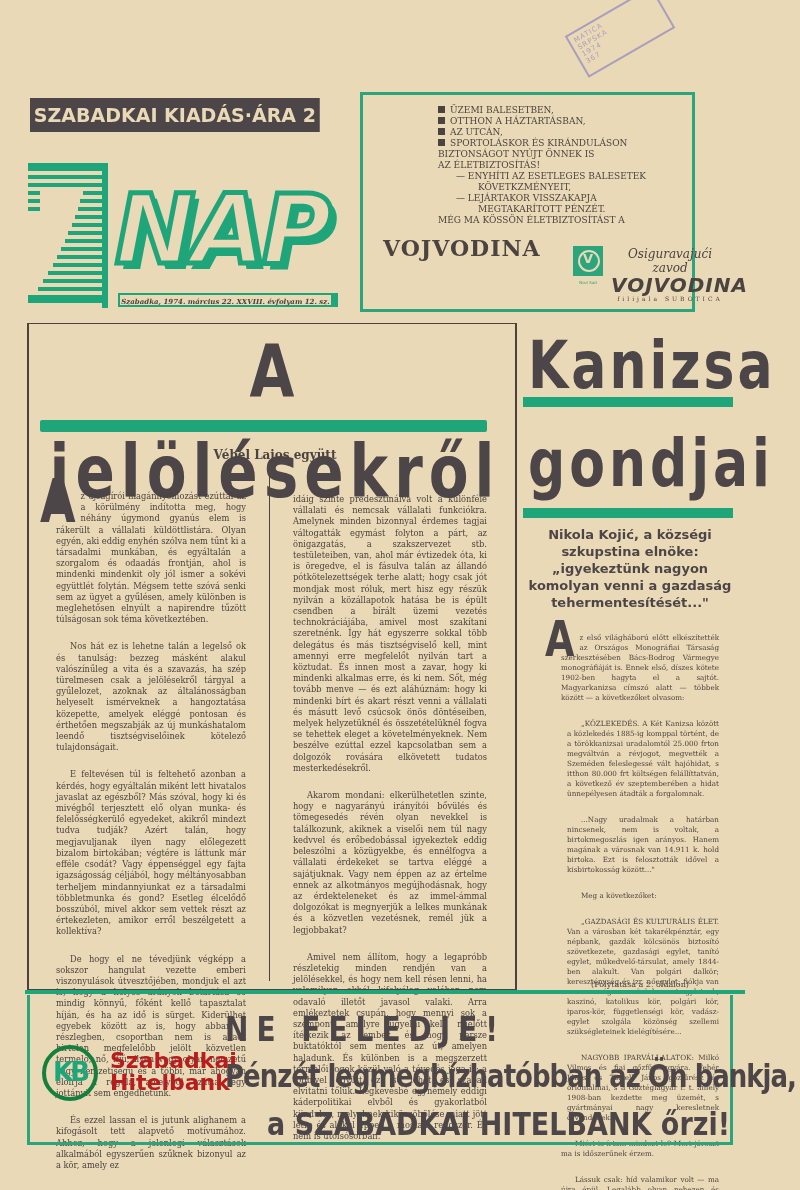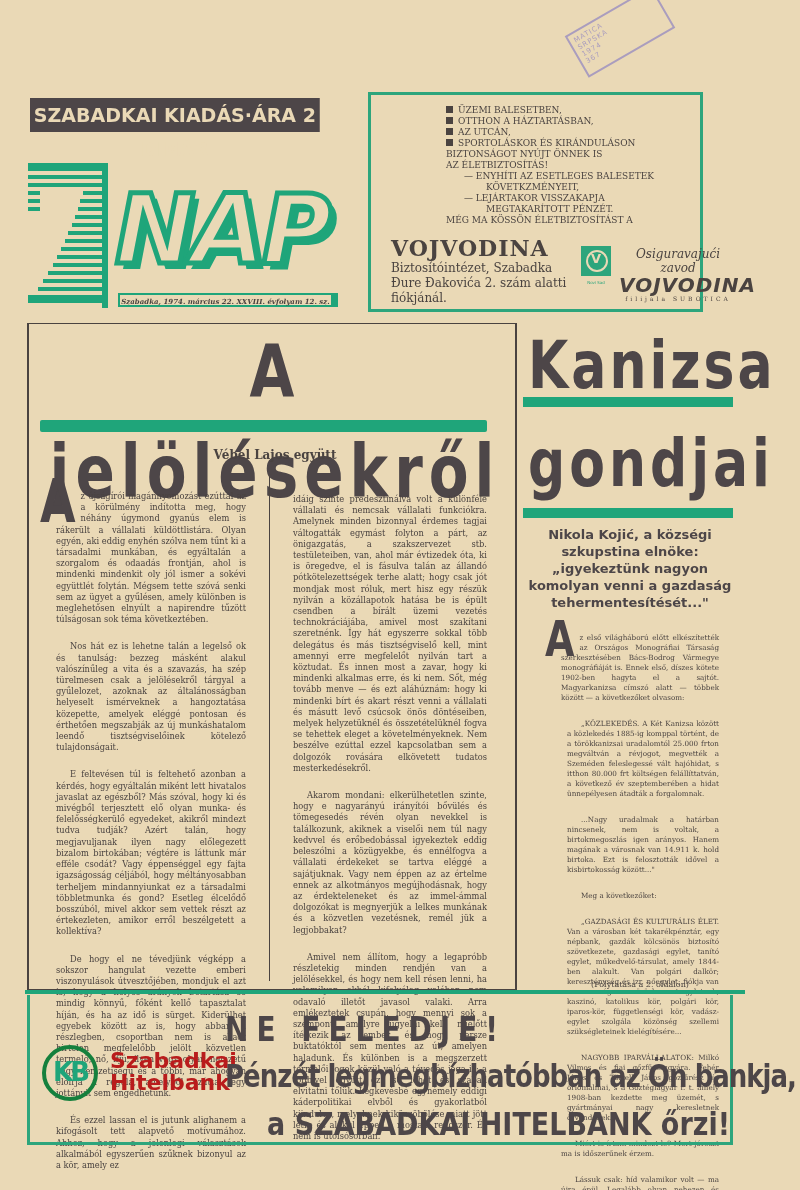--- a/index.html
+++ b/index.html
@@ -16,21 +16,21 @@
          letter-spacing:0px;transform:scaleX(.95);transform-origin:left;}
   
   #seven{left:28px;top:163px;width:80px;height:145px;}
   #seven .bar{position:absolute;left:0;height:4px;background:#1fa57a;}
   #nap{left:115px;top:170px;width:225px;height:125px;font-family:"DejaVu Sans",sans-serif;font-weight:bold;
        font-size:96px;line-height:120px;color:#ead9b6;-webkit-text-stroke:5px #1fa57a;letter-spacing:-4px;
        text-shadow:6px 6px 0 #1fa57a;font-style:italic;}
   #dateline{left:118px;top:293px;width:220px;height:14px;border:2px solid #1fa57a;border-right-width:7px;
        font-size:7px;line-height:14px;text-align:center;color:#4a4340;box-sizing:border-box;font-style:italic;font-weight:bold;}
   
-  #ins{left:368px;top:92px;width:335px;height:220px;border:3px solid #2da57c;box-sizing:border-box;}
+  #ins{left:360px;top:92px;width:335px;height:220px;border:3px solid #2da57c;box-sizing:border-box;}
   #ins .items{position:absolute;left:75px;top:10px;font-size:9px;line-height:11px;color:#4a4340;}
   #ins .items div{white-space:nowrap;}
   #ins .sq{display:inline-block;width:7px;height:7px;background:#4a4340;margin-right:5px;vertical-align:0px;}
   #ins .indent{padding-left:18px;}
   #ins .indent2{padding-left:40px;}
   #vojtitle{position:absolute;left:20px;top:140px;font-size:22px;font-weight:bold;letter-spacing:1px;color:#4a4340;}
   #vojaddr{position:absolute;left:20px;top:166px;font-size:12px;line-height:15px;color:#4a4340;}
   #vojlogo{position:absolute;left:210px;top:151px;width:30px;height:30px;background:#2da57c;}
   #vojlogo .ring{position:absolute;left:5px;top:4px;width:18px;height:18px;border:2px solid #ead9b6;border-radius:50%;}
   #vojlogo .v{position:absolute;left:0;top:5px;width:30px;text-align:center;color:#ead9b6;font-size:13px;font-weight:bold;font-family:"DejaVu Sans",sans-serif;}
@@ -118,25 +118,20 @@
     <div><span class="sq"></span><span>SPORTOLÁSKOR ÉS KIRÁNDULÁSON</span></div>
     <div>BIZTONSÁGOT NYÚJT ÖNNEK IS</div>
     <div>AZ ÉLETBIZTOSÍTÁS!</div>
     <div class="indent">— ENYHÍTI AZ ESETLEGES BALESETEK</div>
     <div class="indent2">KÖVETKZMÉNYEIT,</div>
     <div class="indent">— LEJÁRTAKOR VISSZAKAPJA</div>
     <div class="indent2">MEGTAKARÍTOTT PÉNZÉT.</div>
     <div>MÉG MA KÖSSÖN ÉLETBIZTOSÍTÁST A</div>
   </div>
   <div id="vojtitle">VOJVODINA</div>
-  <div id="vojaddr">
-    <div>Biztosítóintézet, Szabadka</div>
-    <div>Đure Đakovića 2. szám alatti</div>
-    <div>fiókjánál.</div>
-  </div>
   <div id="vojlogo">
     <div class="ring"></div>
     <div class="v">V</div>
     <div class="cap">Novi Sad</div>
   </div>
   <div id="vojbrand">
     <div class="sub">Osiguravajući zavod</div>
     <div class="name">VOJVODINA</div>
     <div class="city">filijala SUBOTICA</div>
   </div>

